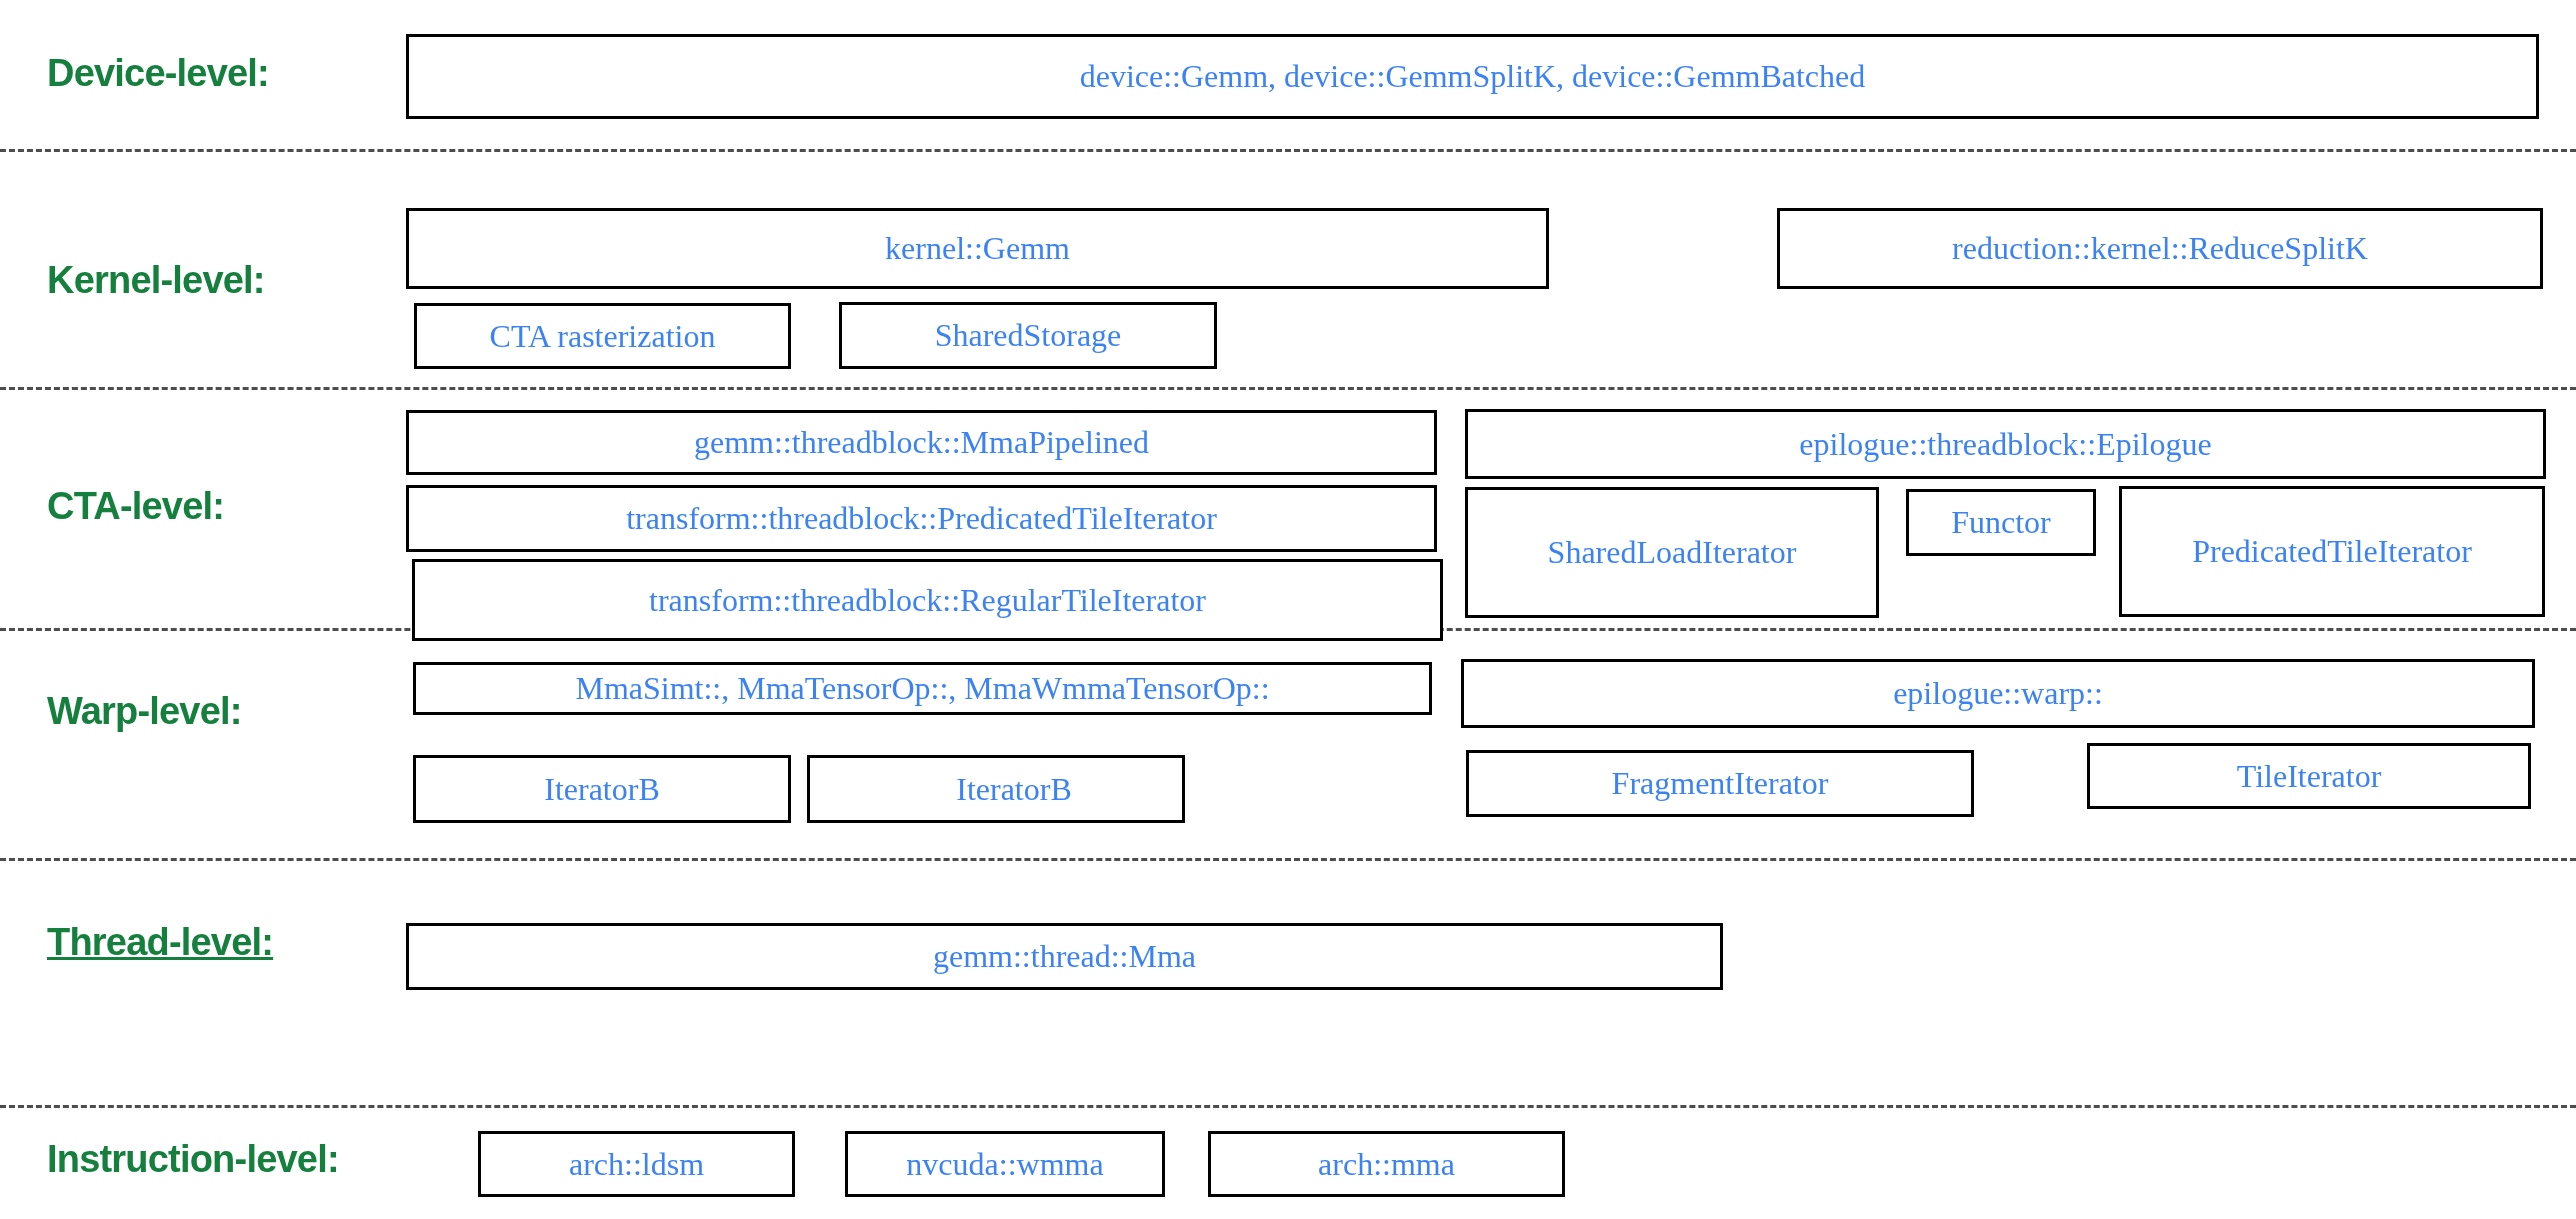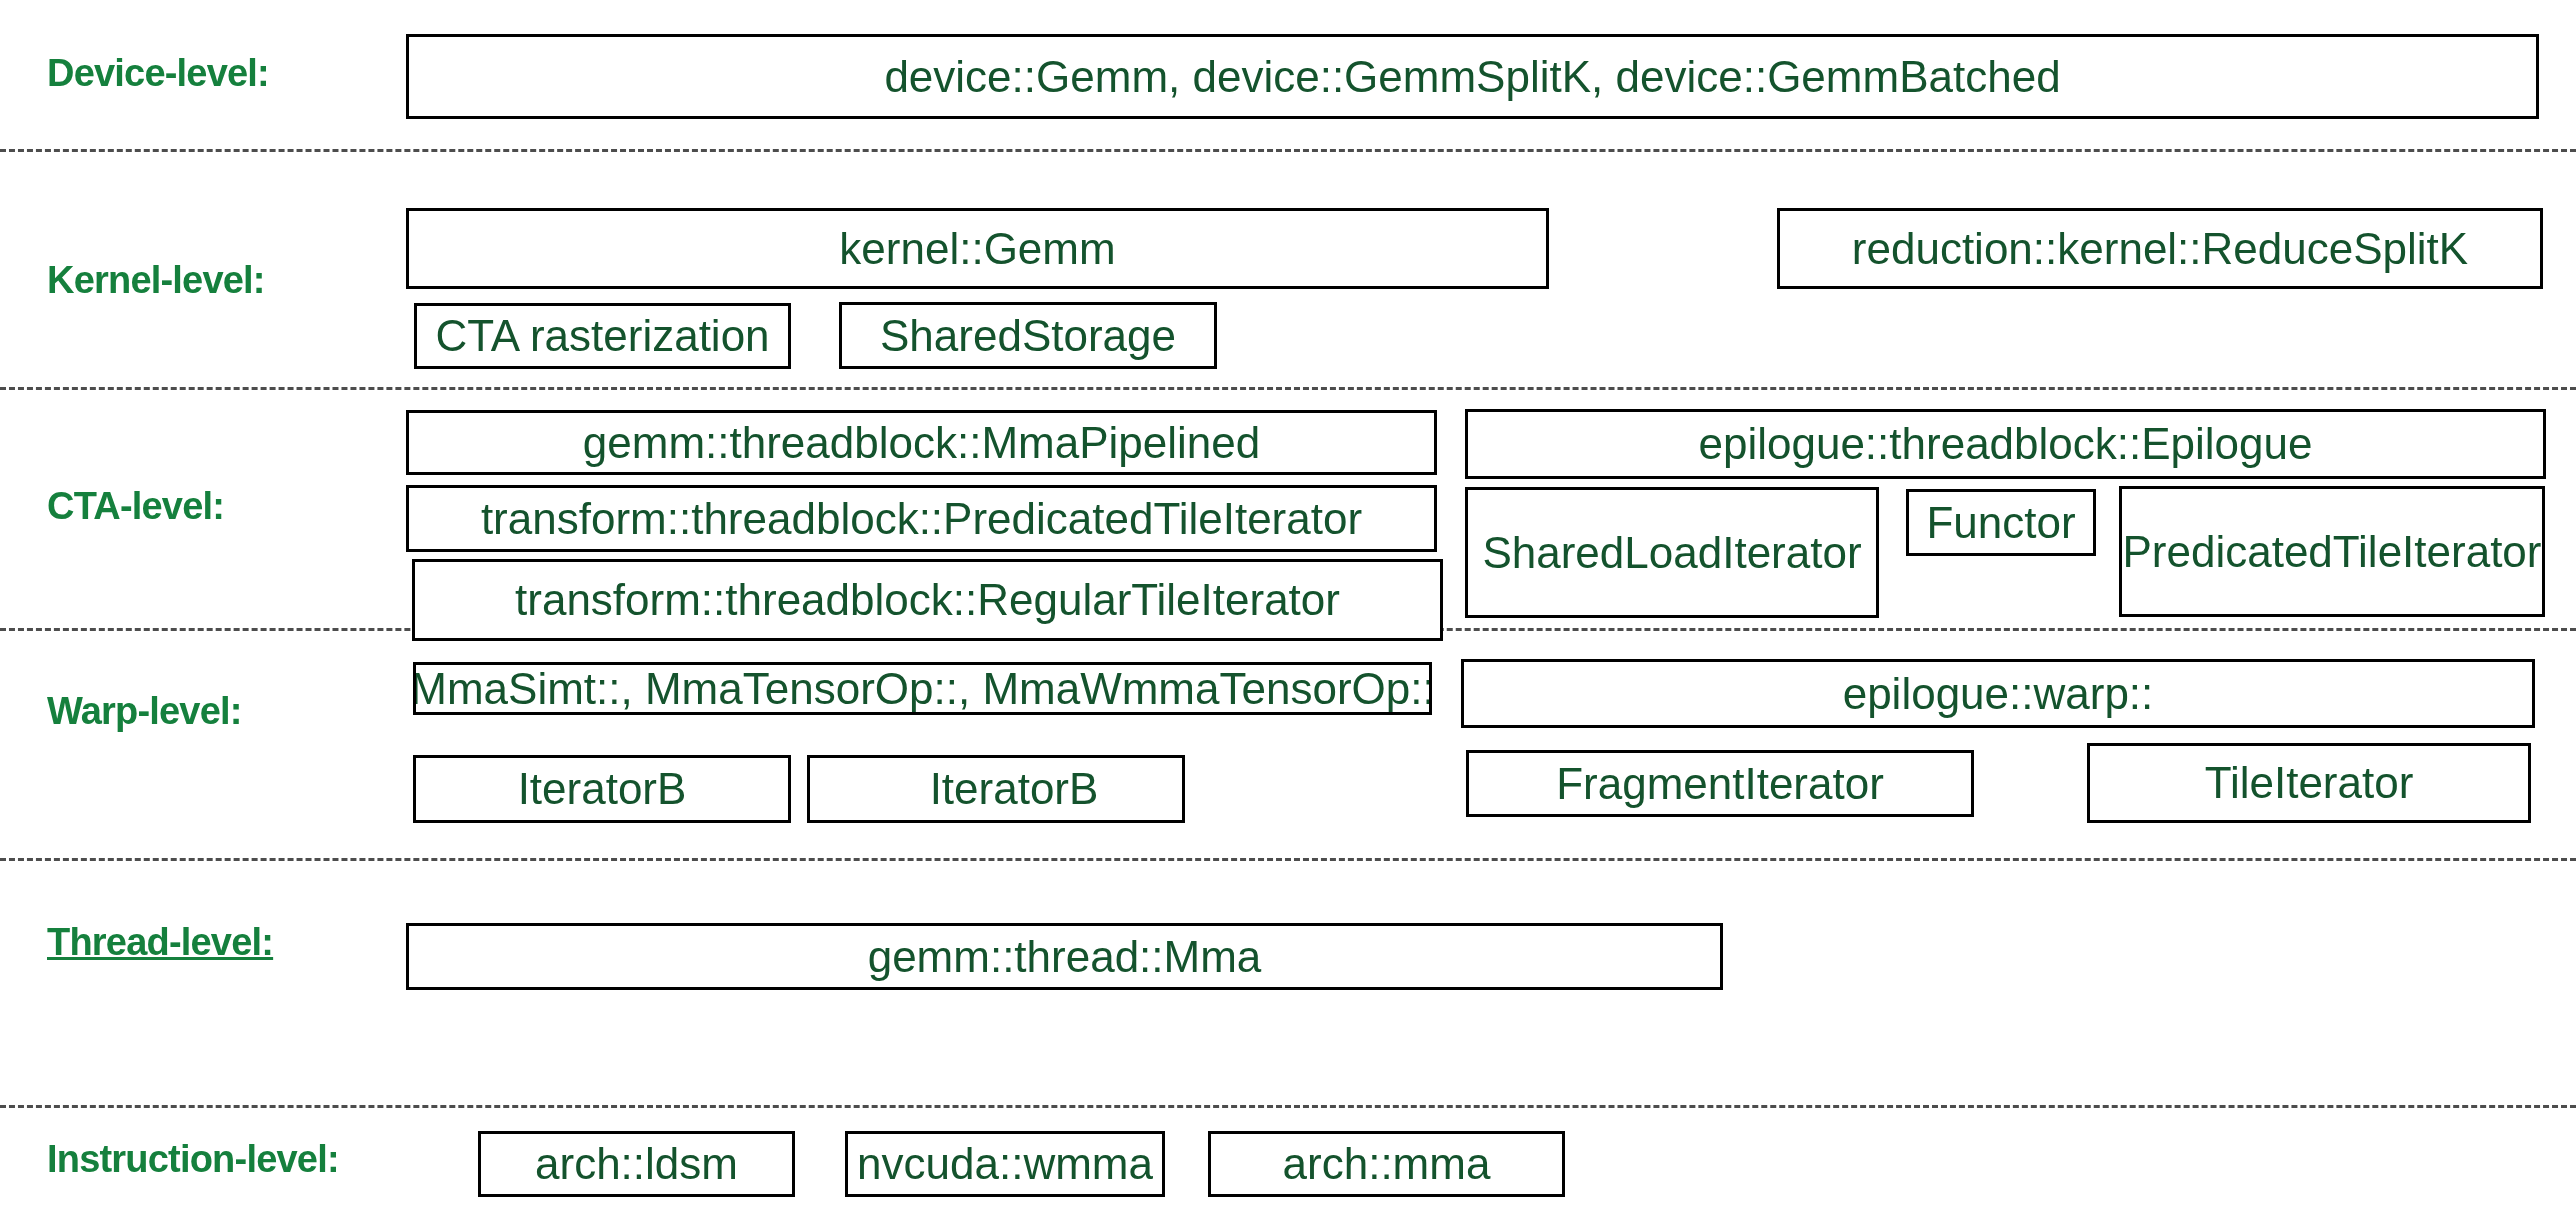--- a/index.html
+++ b/index.html
@@ -24,23 +24,23 @@
     white-space: nowrap;
   }
   .box {
     position: absolute;
     box-sizing: border-box;
     border: 3.1px solid #000000;
     background: #ffffff;
     display: flex;
     align-items: center;
     justify-content: center;
-    font-family: Liberation Sans, sans-serif;
-    font-size: 44px;
-    color: #14532d;
+    font-family: Liberation Serif, serif;
+    font-size: 32px;
+    color: #3b82f6;
     white-space: nowrap;
     overflow: hidden;
   }
   .sep {
     position: absolute;
     left: 0;
     width: 2576px;
     height: 0;
     border-top: 3.8px dashed #4d4d4d;
   }
@@ -76,21 +76,21 @@
   <div class="box" style="left:1465px; top:409px; width:1081px; height:70px;">epilogue::threadblock::Epilogue</div>
   <div class="box" style="left:1465px; top:487px; width:414px; height:131px;">SharedLoadIterator</div>
   <div class="box" style="left:1906px; top:489px; width:190px; height:67px;">Functor</div>
   <div class="box" style="left:2119px; top:486px; width:426px; height:131px;">PredicatedTileIterator</div>
 
   <div class="box" style="left:413px; top:662px; width:1019px; height:53px;">MmaSimt::, MmaTensorOp::, MmaWmmaTensorOp::</div>
   <div class="box" style="left:1461px; top:659px; width:1074px; height:69px;">epilogue::warp::</div>
   <div class="box" style="left:413px; top:755px; width:378px; height:68px;">IteratorB</div>
   <div class="box" style="left:807px; top:755px; width:378px; height:68px;padding-left:36px;">IteratorB</div>
   <div class="box" style="left:1466px; top:750px; width:508px; height:67px;">FragmentIterator</div>
-  <div class="box" style="left:2087px; top:743px; width:444px; height:80px;text-align:right;">TileIterator</div>
+  <div class="box" style="left:2087px; top:743px; width:444px; height:66px;text-align:right;">TileIterator</div>
 
   <div class="box" style="left:406px; top:923px; width:1317px; height:67px;">gemm::thread::Mma</div>
 
   <div class="box" style="left:478px; top:1131px; width:317px; height:66px;">arch::ldsm</div>
   <div class="box" style="left:845px; top:1131px; width:320px; height:66px;">nvcuda::wmma</div>
   <div class="box" style="left:1208px; top:1131px; width:357px; height:66px;">arch::mma</div>
 
 </div>
 
 

